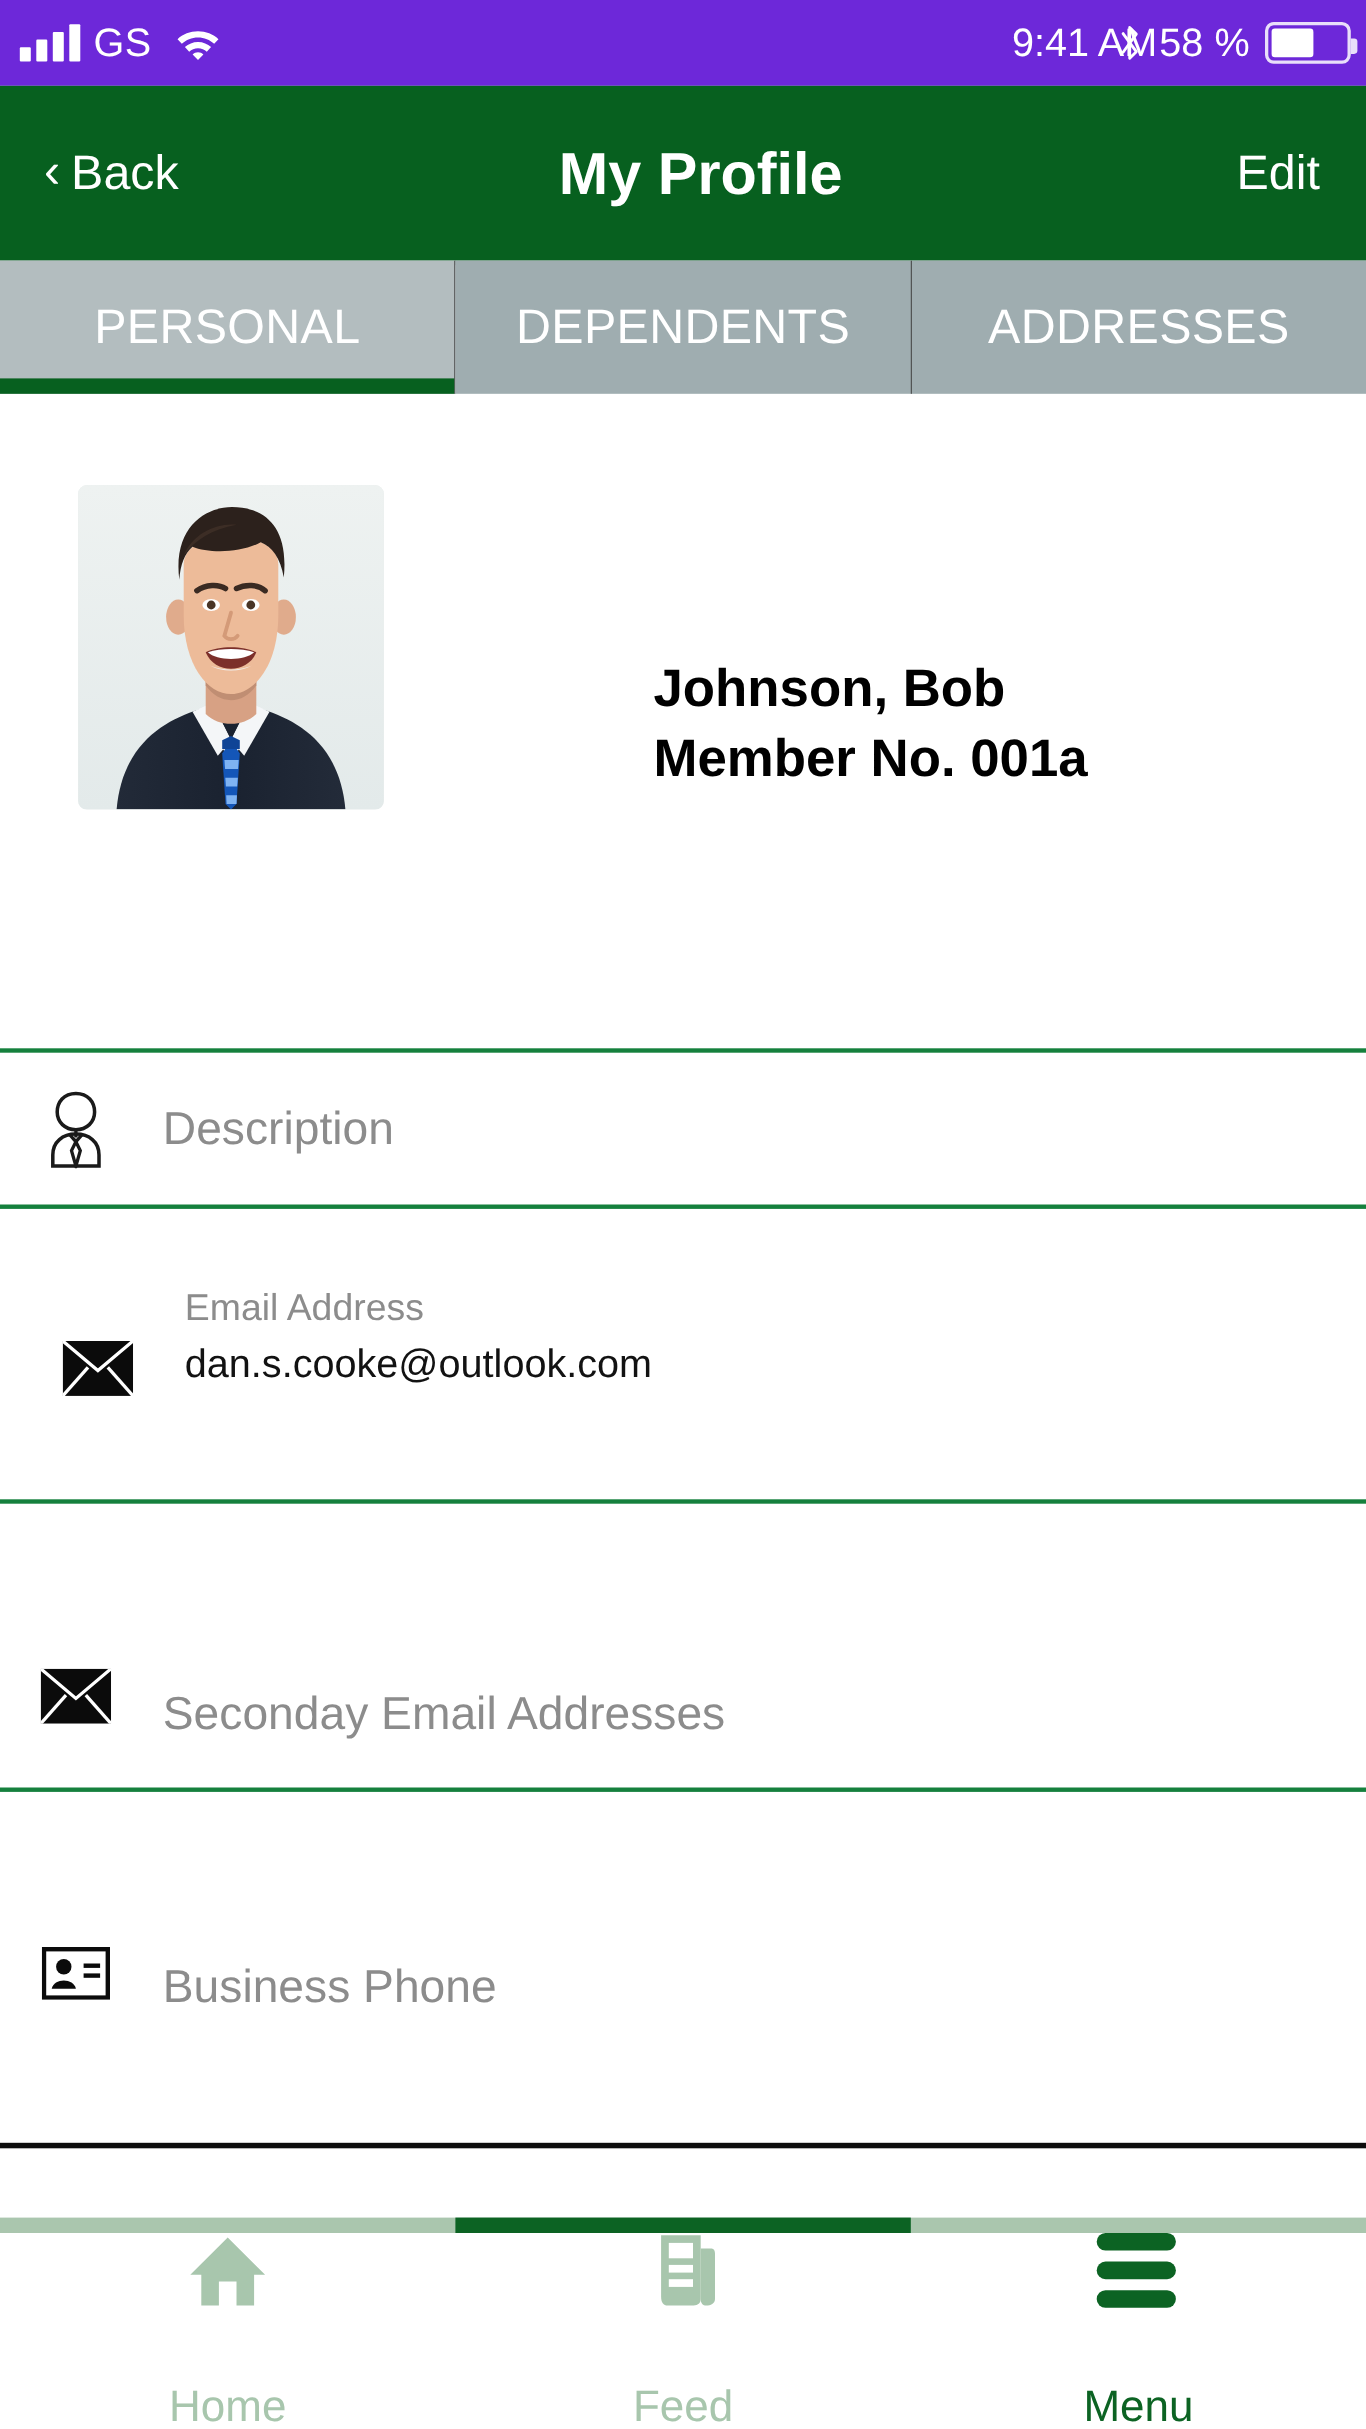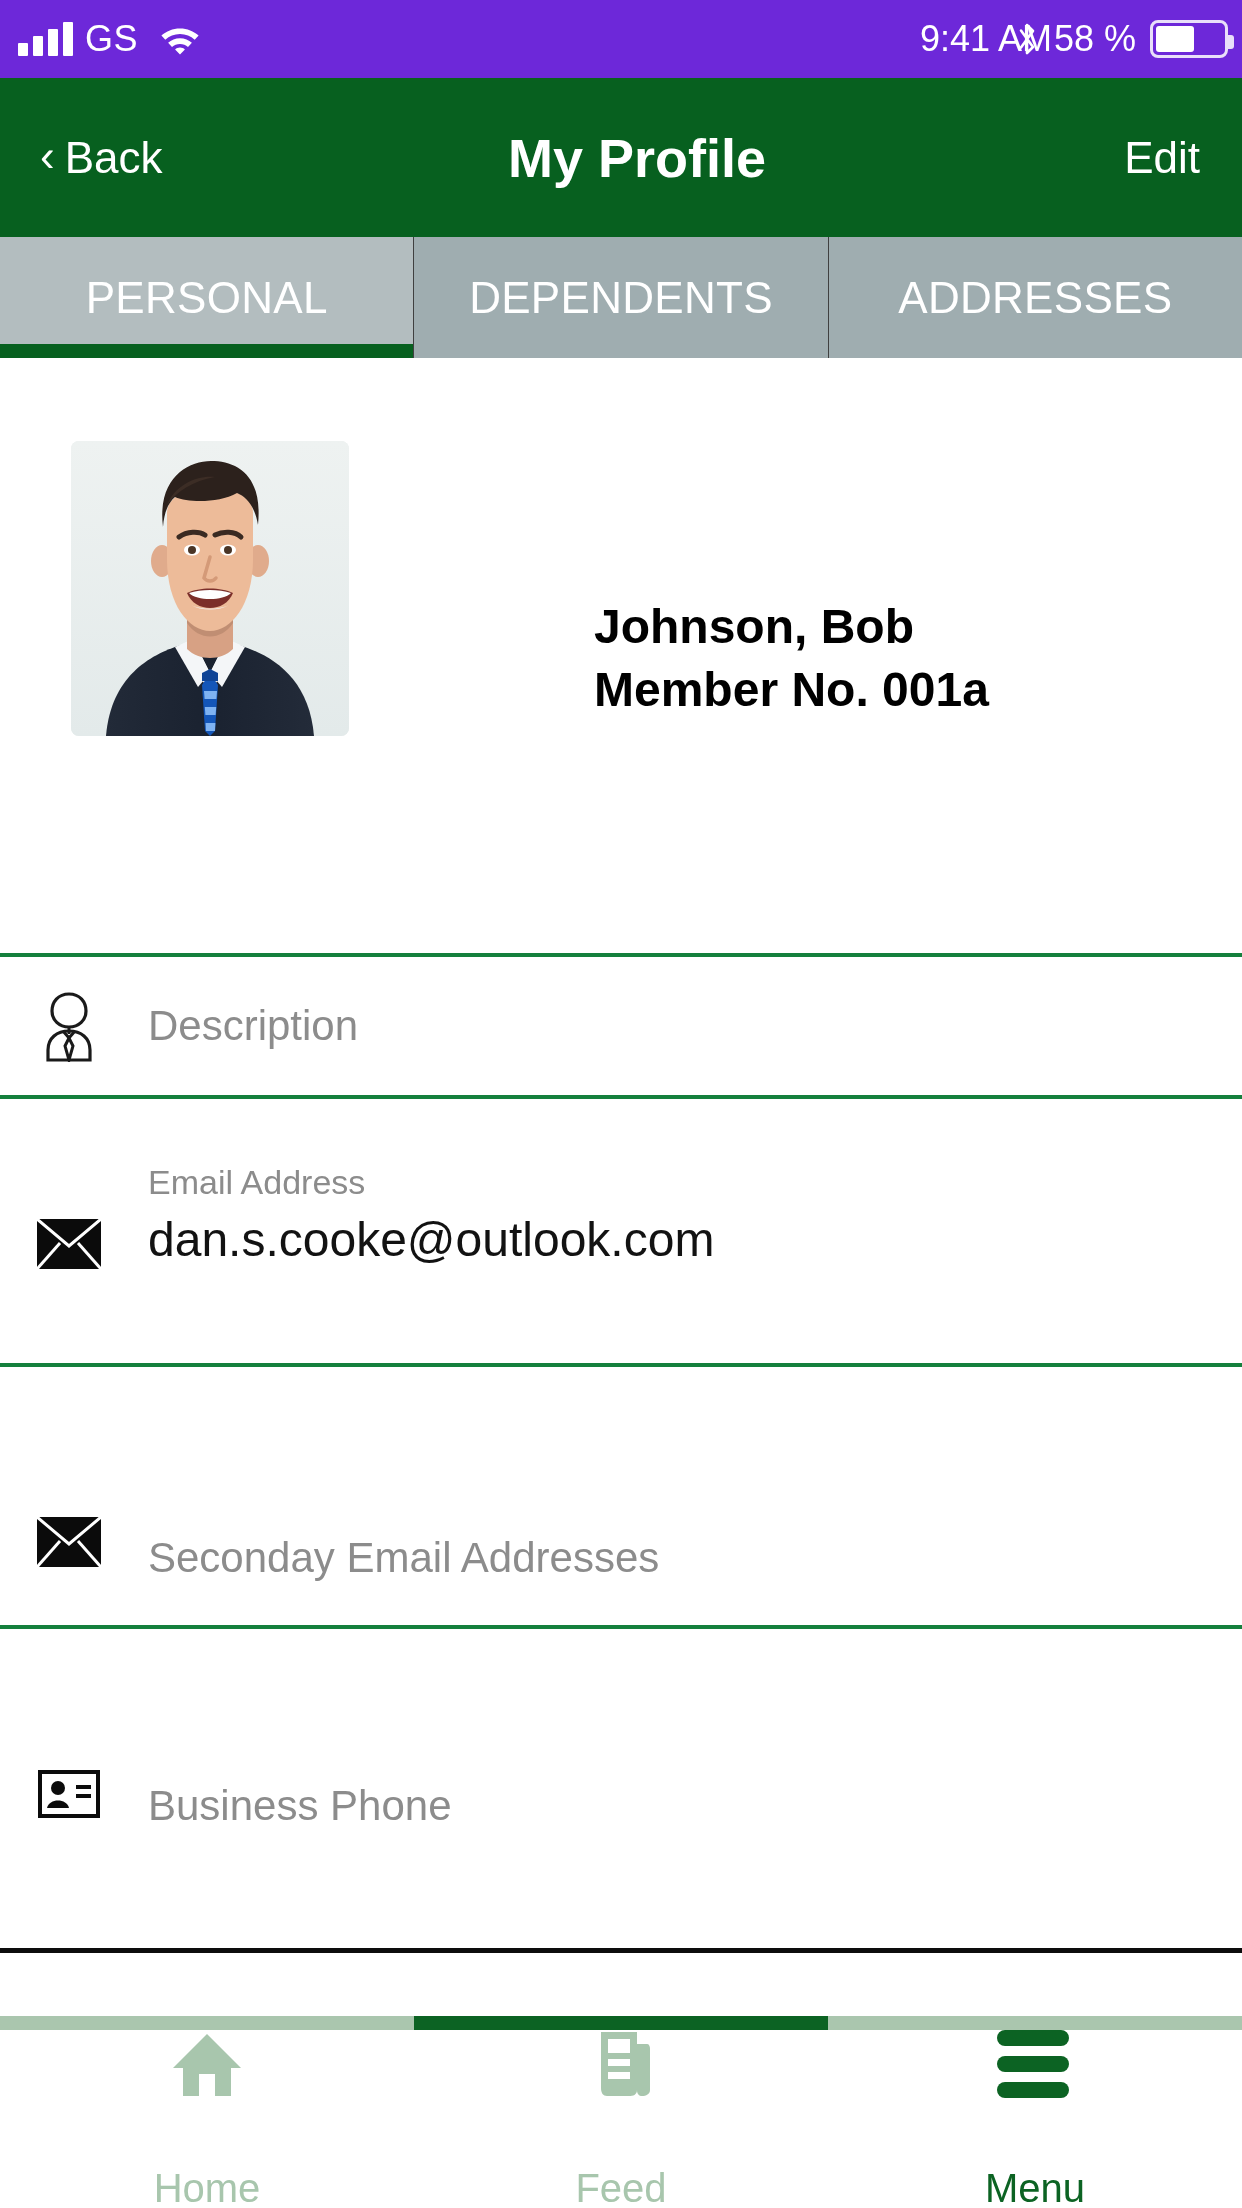--- a/index.html
+++ b/index.html
@@ -101,24 +101,24 @@
   .row{ position:relative; width:1242px; border-top:4px solid #15803d; background:#fff; }
   .row-inner{ position:relative; height:100%; }
   .ricon{
     position:absolute; left:32px; top:50%; transform:translateY(-50%);
     width:74px; height:74px; display:flex; align-items:center; justify-content:center;
   }
   .ricon svg{ display:block; }
   .rtext{ position:absolute; left:148px; top:50%; transform:translateY(-50%); }
   .rplaceholder{ color:#8c8c8c; font-size:42px; line-height:1.2; }
   .rlabel{ color:#8c8c8c; font-size:34px; line-height:1.2; margin-bottom:8px; }
-  .rvalue{ color:#121212; font-size:48px; line-height:1.2; }
+  .rvalue{ color:#121212; font-size:36px; line-height:1.2; }
 
   .row-desc{ height:142px; }
-  .row-email{ height:268px; }
+  .row-email{ height:268px;padding-left:20px; }
   .row-email .rtext{ top:44%; transform:translateY(-50%); }
   .row-email .ricon{ top:108px; transform:none; }
   .row-sec{ height:262px; }
   .row-sec .ricon{ top:auto; bottom:46px; transform:none; }
   .row-sec .rtext{ top:auto; bottom:42px; transform:none; }
   .row-phone{ height:250px; }
   .row-phone .ricon{ top:auto; bottom:44px; transform:none; }
   .row-phone .rtext{ top:auto; bottom:44px; transform:none; }
   .row-bottomline{ position:absolute; left:0; top:1948px; width:1242px; height:5px; background:#0d0d0d; }
 

